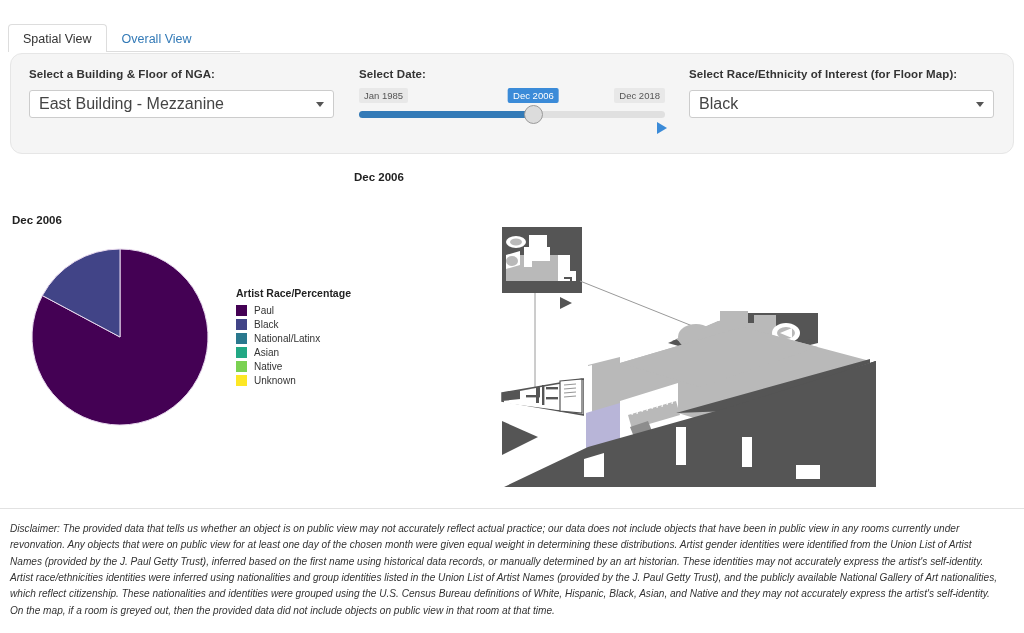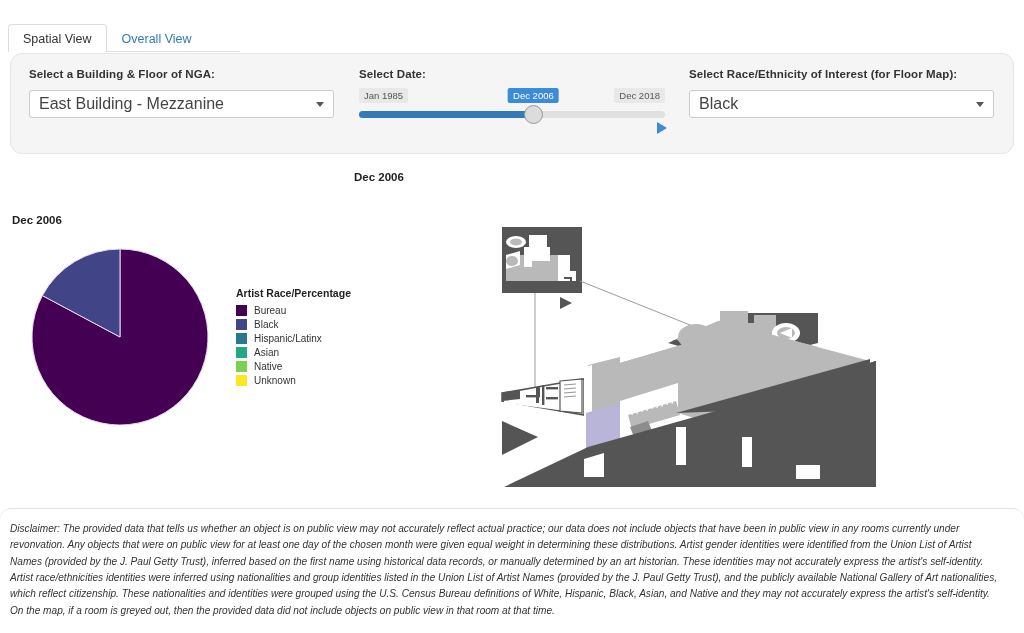--- a/index.html
+++ b/index.html
@@ -120,21 +120,21 @@
   .legend-label { font-size: 10px; color: #333333; }
 
   
   .floormap { position: absolute; left: 480px; top: 215px; width: 400px; height: 280px; }
 
   
   .disclaimer {
     position: absolute; left: 0px; top: 508px; width: 1024px; height: 125px;
     border-top: 1px solid #e2e2e2; padding: 12px 18px 0 10px;
     font-size: 10.1px; font-style: italic; color: #333333;
-    line-height: 1.62; text-align: left; border-radius: 12px;
+    line-height: 1.62; text-align: left;
   }
 </style>
 </head>
 <body>
 
 <div id="app">
 
   <div class="tabbar">
     <div class="tab active">Spatial View</div>
     <div class="tab inactive">Overall View</div>
@@ -183,29 +183,29 @@
         <path d="M90,90 L90,2 A88,88 0 1 1 12.358372073724098,48.57805396945077 Z" fill="#440154" stroke="#e8d9ee" stroke-width="1"></path>
         <path d="M90,90 L12.358372073724098,48.57805396945077 A88,88 0 0 1 89.99999999999999,2 Z" fill="#414487" stroke="#e8d9ee" stroke-width="1"></path>
       </g>
   </svg>
 
   <div class="legend">
     <div class="legend-title">Artist Race/Percentage</div>
     <div id="legend-rows">
         <div class="legend-row">
           <span class="swatch" style="background: rgb(68, 1, 84);"></span>
-          <span class="legend-label">Bureau</span>
+          <span class="legend-label">Paul</span>
         </div>
         <div class="legend-row">
           <span class="swatch" style="background: rgb(65, 68, 135);"></span>
           <span class="legend-label">Black</span>
         </div>
         <div class="legend-row">
           <span class="swatch" style="background: rgb(42, 120, 142);"></span>
-          <span class="legend-label">Hispanic/Latinx</span>
+          <span class="legend-label">National/Latinx</span>
         </div>
         <div class="legend-row">
           <span class="swatch" style="background: rgb(34, 168, 132);"></span>
           <span class="legend-label">Asian</span>
         </div>
         <div class="legend-row">
           <span class="swatch" style="background: rgb(122, 209, 81);"></span>
           <span class="legend-label">Native</span>
         </div>
         <div class="legend-row">

